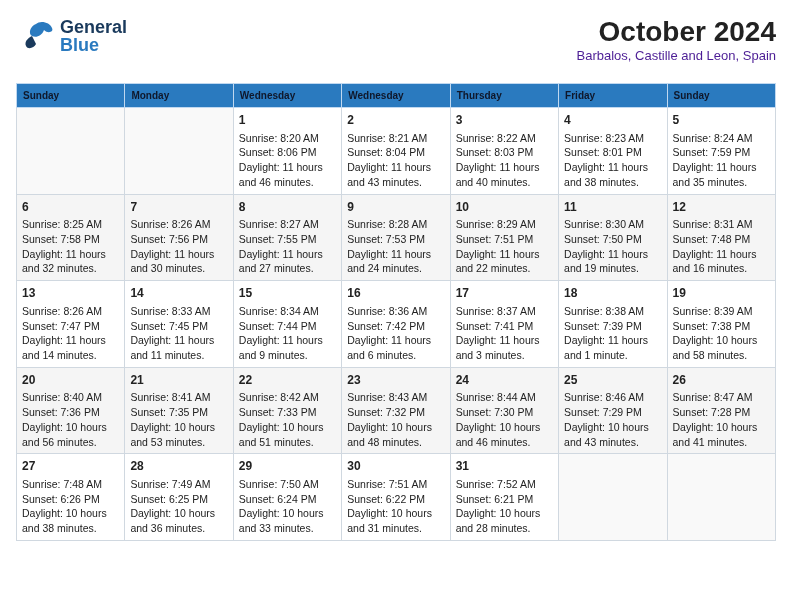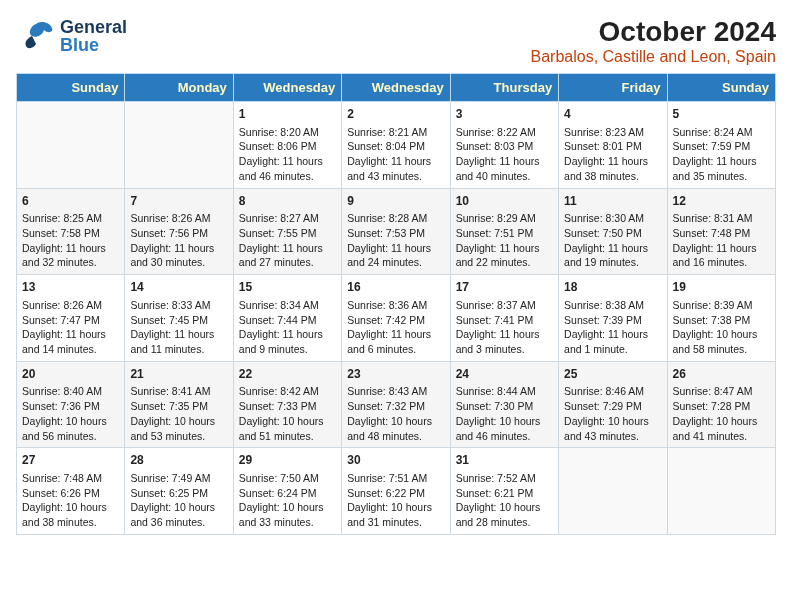--- a/index.html
+++ b/index.html
@@ -7,45 +7,45 @@
       font-family: Arial, sans-serif;
       background: #fff;
       width: 792px;
       min-height: 612px;
       padding: 16px;
     }
     .header {
       display: flex;
       align-items: flex-start;
       justify-content: space-between;
-      margin-bottom: 7px;
+      margin-bottom: 20px;
     }
     .title-block {
       text-align: right;
     }
     .main-title {
       font-size: 28px;
       font-weight: bold;
       color: #222;
     }
     .subtitle {
-      font-size: 16px;
-      color: #c2410c;
+      font-size: 13px;
+      color: #4c1d95;
     }
     table {
       width: 100%;
       border-collapse: collapse;
       font-size: 11px;
     }
     thead tr th {
       background: #2a7abf;
-      color: #fef9c3;
-      text-align: right;
+      color: #0f172a;
+      text-align: left;
       padding: 6px 6px;
-      font-size: 13px;
+      font-size: 10px;
       font-weight: bold;
       border: 1px solid #c0d8f0;
     }
     tbody tr td {
       vertical-align: top;
       padding: 4px 5px;
       border: 1px solid #d0d8e0;
       min-height: 70px;
       width: 14.28%;
       color: #222;

